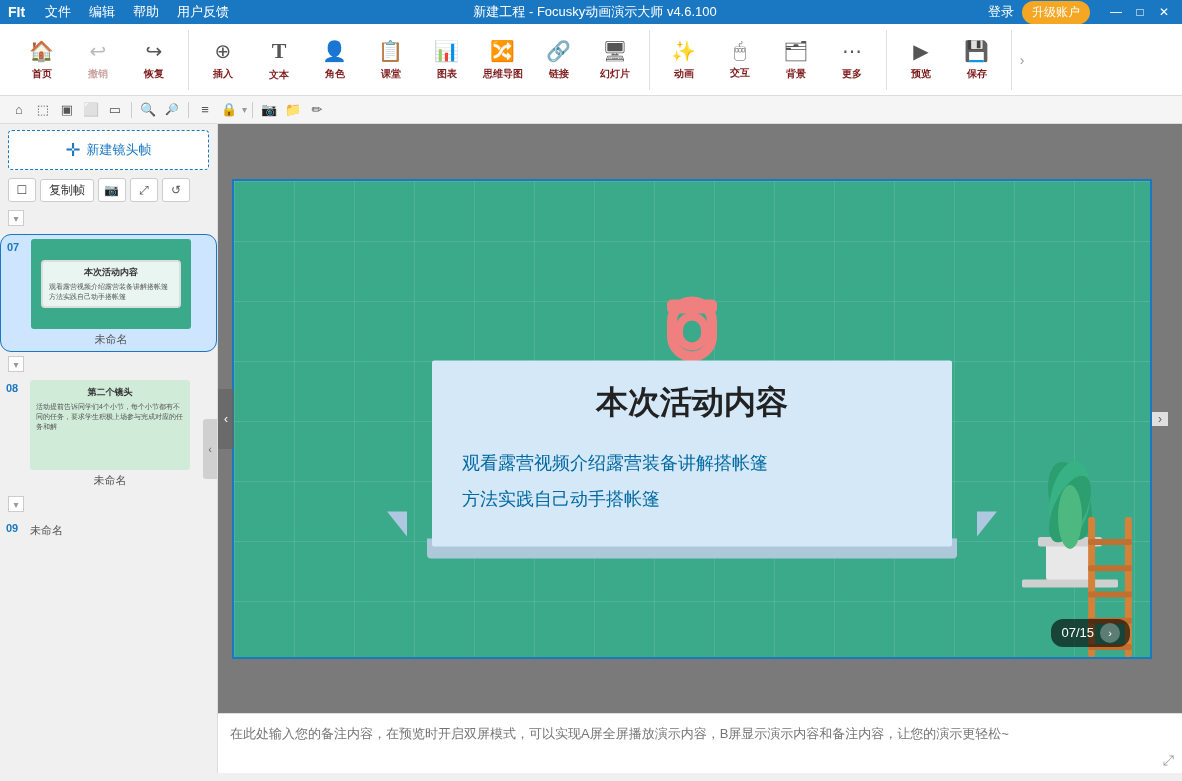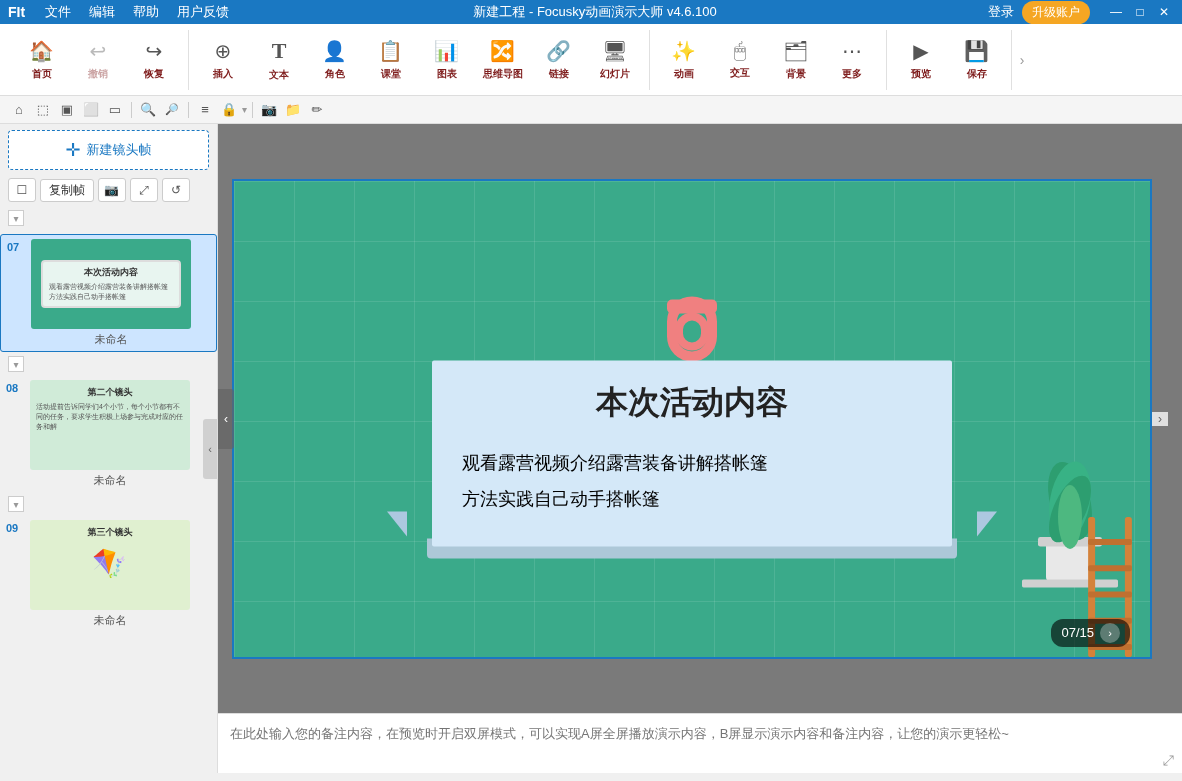--- a/index.html
+++ b/index.html
@@ -178,21 +178,21 @@
       cursor: pointer;
     }
 
     .slide-item {
       display: flex;
       align-items: flex-start;
       padding: 4px 6px 4px 6px;
       cursor: pointer;
       gap: 6px;
     }
-    .slide-item.active { background: #cde5ff; border: 1.5px solid #1a78c2; border-radius: 3px; }
+    .slide-item.active { background: #cde5ff; border: 1.5px solid #1a78c2; border-radius: 11px; }
     .slide-number {
       font-size: 11px;
       color: #1a78c2;
       font-weight: bold;
       min-width: 18px;
       margin-top: 2px;
     }
     .slide-thumb {
       width: 160px;
       height: 90px;
@@ -346,21 +346,21 @@
     .banner-title {
       font-size: 32px;
       font-weight: bold;
       color: #222;
       text-align: center;
       margin-bottom: 20px;
     }
 
     .banner-content {
       font-size: 18px;
-      color: #000000;
+      color: #0369a1;
       line-height: 2;
     }
 
     
     .nav-indicator {
       position: absolute;
       bottom: 10px;
       right: 20px;
       background: rgba(0,0,0,0.6);
       color: white;
@@ -682,27 +682,20 @@
         </div>
       </div>
 
       <div class="slide-divider">
         <div class="slide-divider-icon">▾</div>
       </div>
 
       <div class="slide-item">
         <span class="slide-number">09</span>
         <div style="display:flex;flex-direction:column;align-items:center;">
-          <div class="slide-thumb">
-            <div class="thumb09-inner">
-              <div class="thumb09-title">第三个镜头</div>
-
-              <div style="text-align:center;font-size:28px;margin-top:8px;">🪁</div>
-            </div>
-          </div>
           <div class="slide-label">未命名</div>
         </div>
       </div>
 
     </div>
 
     <div style="position:absolute;right:0;top:50%;transform:translateY(-50%);width:14px;height:60px;background:#d0d0d0;display:flex;align-items:center;justify-content:center;cursor:pointer;border-radius:3px 0 0 3px;font-size:11px;color:#666;">‹</div>
   </div>
 
   <div id="canvas-area">

